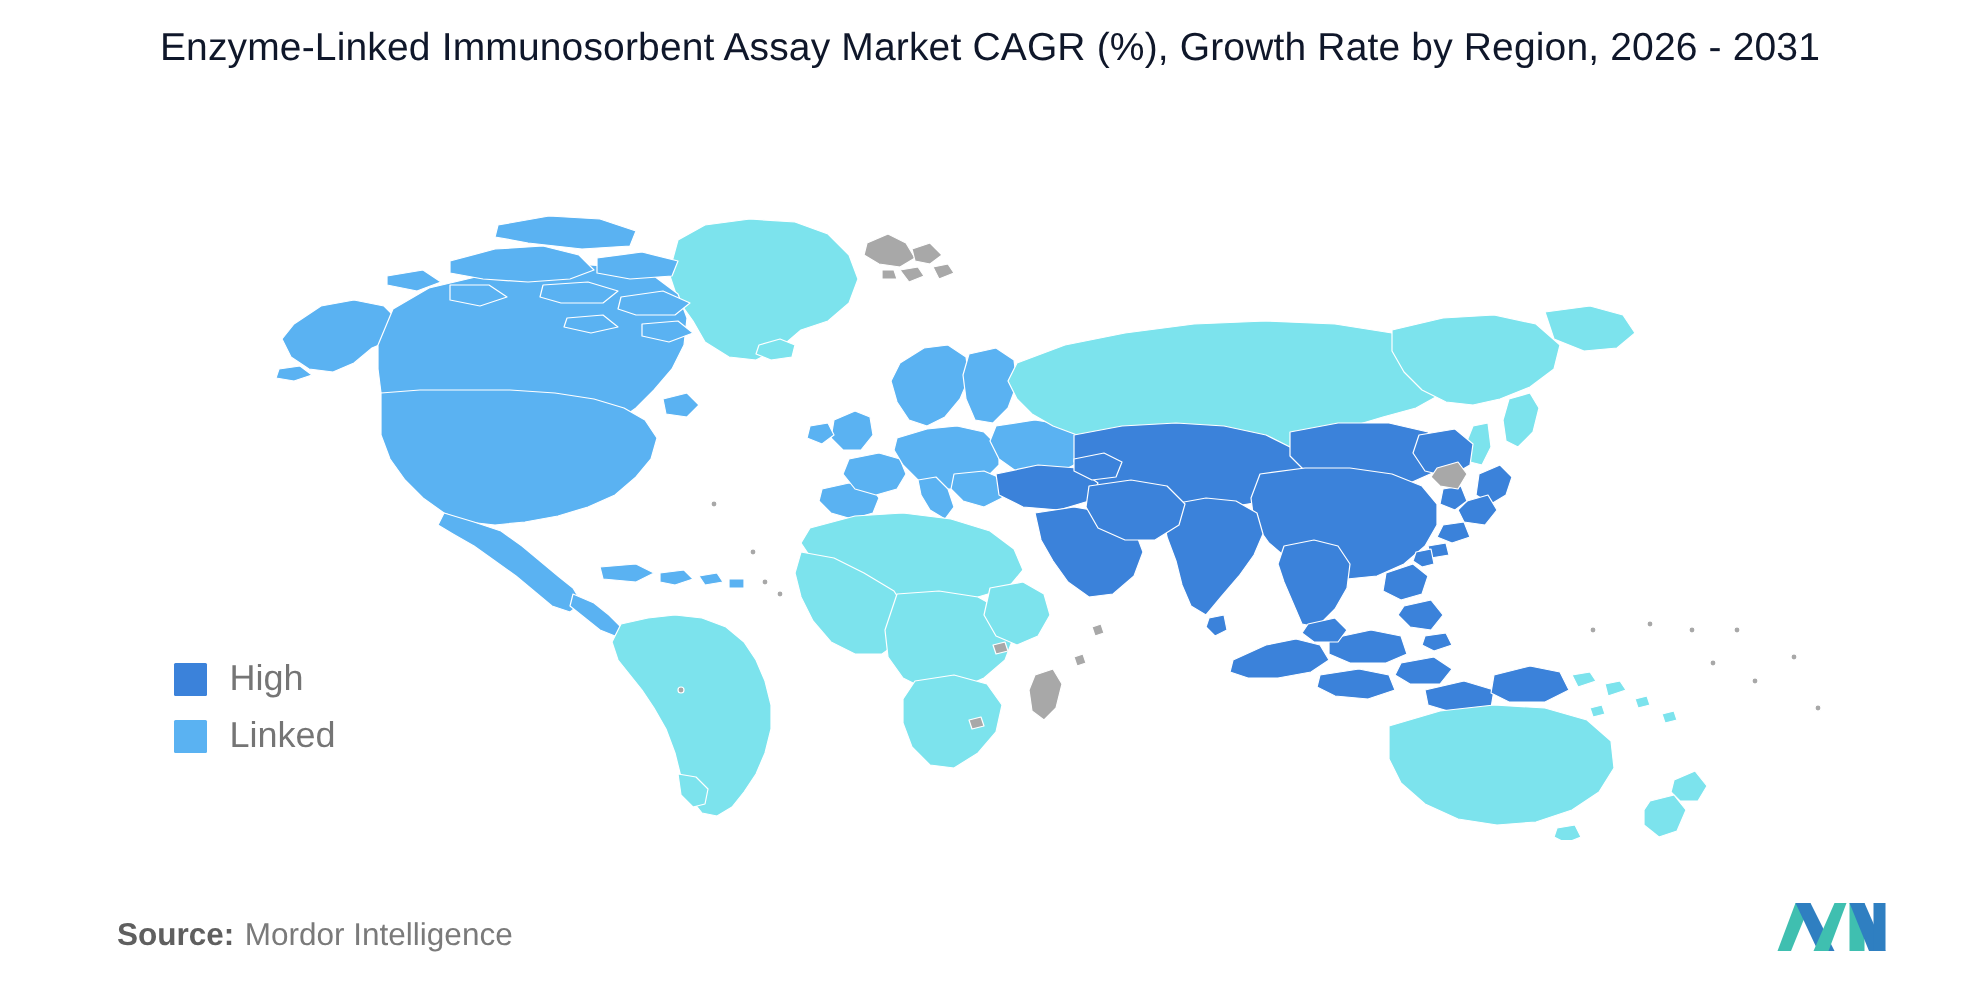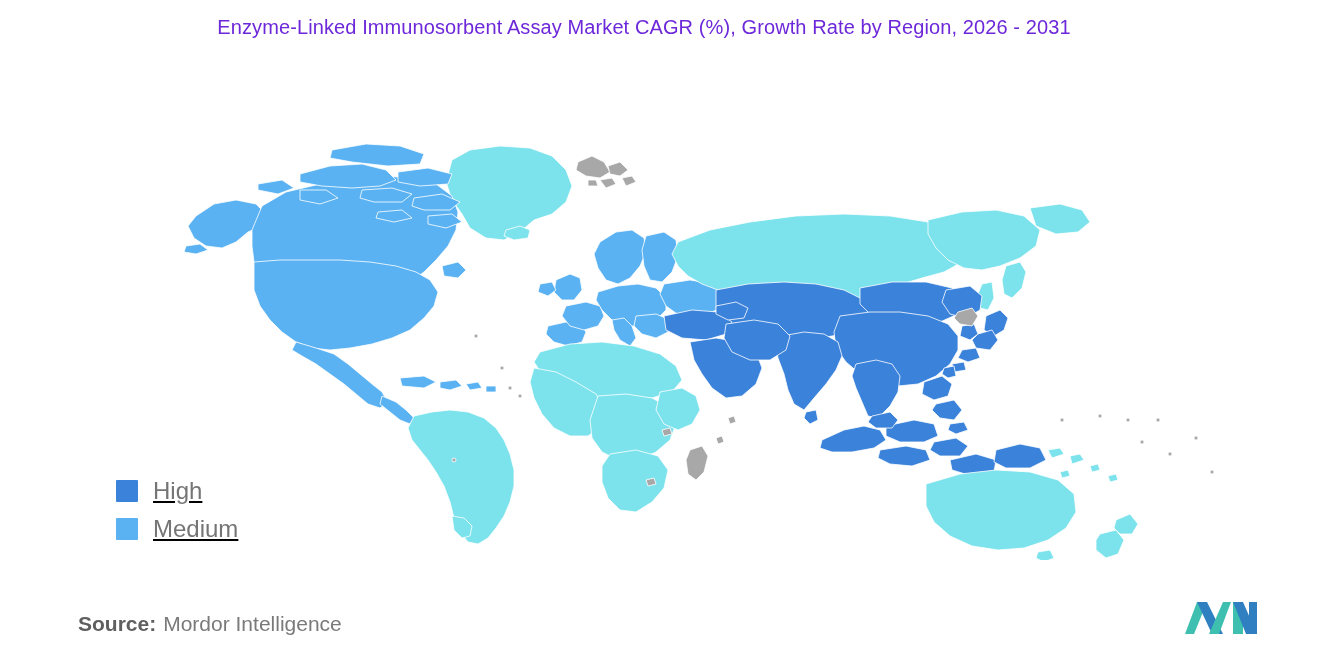--- a/index.html
+++ b/index.html
@@ -15,48 +15,47 @@
     position: relative;
   }
   .page {
     position: relative;
     width: 1320px;
     height: 665px;
     background: #ffffff;
   }
   .chart-title {
     position: absolute;
-    left: 34px;
+    left: 50px;
     top: 14px;
     width: 1220px;
     text-align: center;
-    font-size: 20px;
+    font-size: 26px;
     line-height: 1.33;
     font-weight: 400;
-    color: #6d28d9;
+    color: #0f172a;
     letter-spacing: 0.1px;
   }
   .map-area {
     position: absolute;
     left: 0;
     top: 120px;
     width: 1320px;
     height: 440px;
   }
   .map-area svg {
     display: block;
     width: 1320px;
     height: 440px;
   }
   .legend {
     position: absolute;
     left: 116px;
-    top: 472px;
+    top: 434px;
     width: 220px;
-    text-decoration: underline;
   }
   .legend-row {
     display: flex;
     align-items: center;
     height: 38px;
   }
   .legend-swatch {
     width: 22px;
     height: 22px;
     flex: 0 0 22px;
@@ -265,21 +264,21 @@
     </svg>
   </div>
 
   <div class="legend">
     <div class="legend-row">
       <span class="legend-swatch" style="background:#3b82da"></span>
       <span class="legend-label">High</span>
     </div>
     <div class="legend-row">
       <span class="legend-swatch" style="background:#5ab2f2"></span>
-      <span class="legend-label">Medium</span>
+      <span class="legend-label">Linked</span>
     </div>
   </div>
 
   <div class="footer">
     <div class="source">
       <span class="source-label">Source:</span><span class="source-value">Mordor Intelligence</span>
     </div>
   </div>
 
   <div class="logo">

